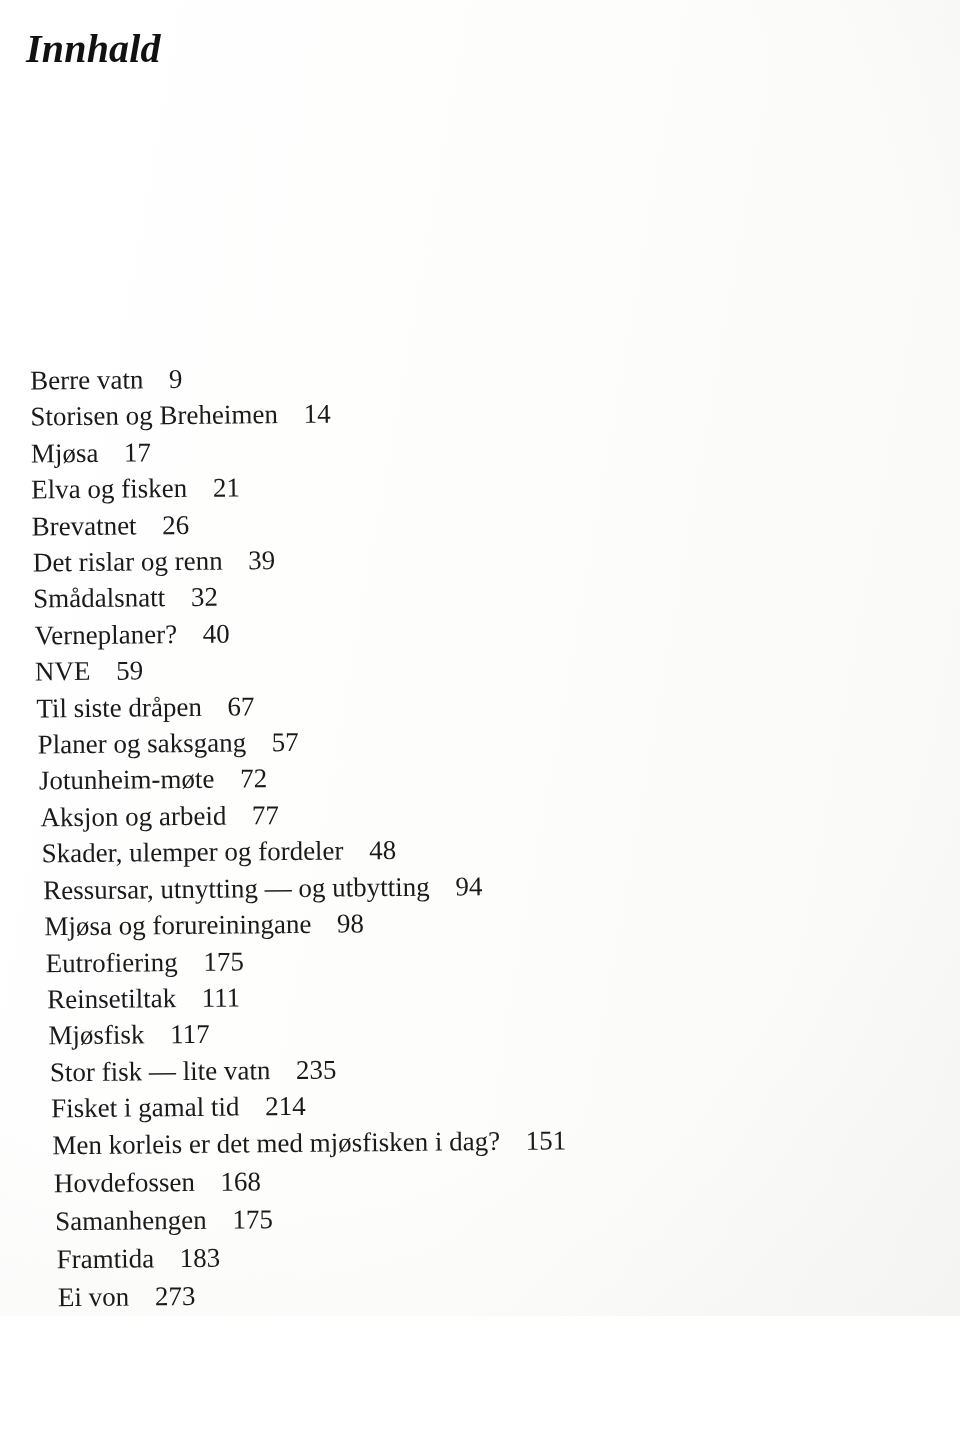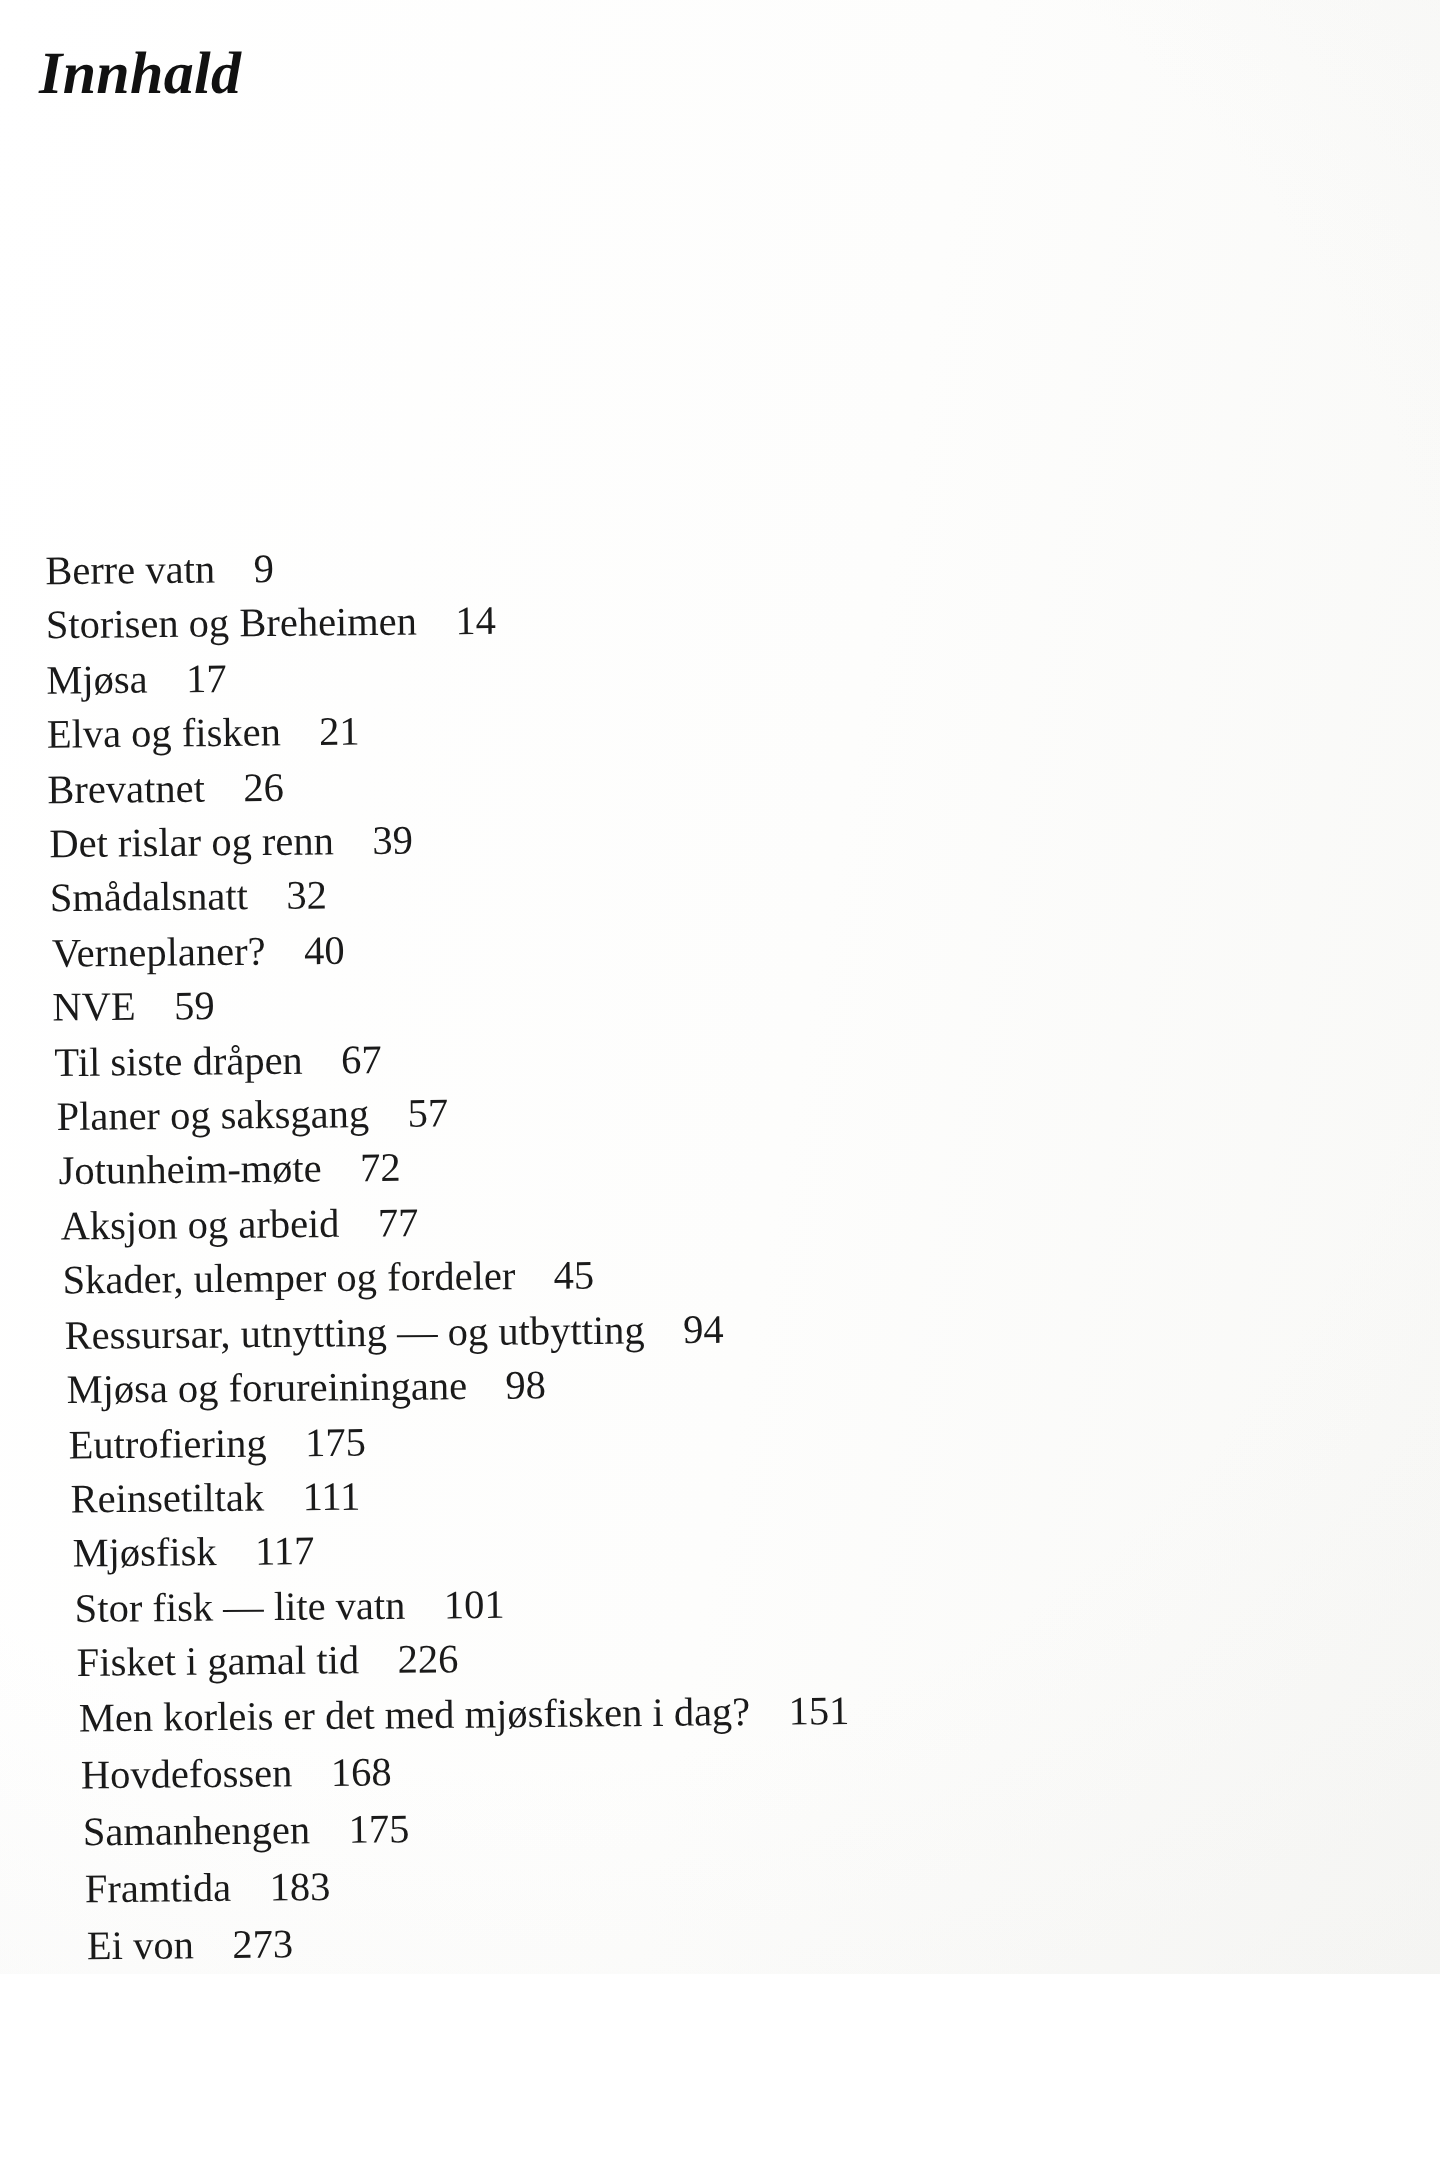--- a/index.html
+++ b/index.html
@@ -133,28 +133,28 @@
         <li class="toc-entry"><span class="entry-title">Elva og fisken</span><span class="entry-page">21</span></li>
         <li class="toc-entry"><span class="entry-title">Brevatnet</span><span class="entry-page">26</span></li>
         <li class="toc-entry"><span class="entry-title">Det rislar og renn</span><span class="entry-page">39</span></li>
         <li class="toc-entry"><span class="entry-title">Smådalsnatt</span><span class="entry-page">32</span></li>
         <li class="toc-entry"><span class="entry-title">Verneplaner?</span><span class="entry-page">40</span></li>
         <li class="toc-entry"><span class="entry-title">NVE</span><span class="entry-page">59</span></li>
         <li class="toc-entry"><span class="entry-title">Til siste dråpen</span><span class="entry-page">67</span></li>
         <li class="toc-entry"><span class="entry-title">Planer og saksgang</span><span class="entry-page">57</span></li>
         <li class="toc-entry"><span class="entry-title">Jotunheim-møte</span><span class="entry-page">72</span></li>
         <li class="toc-entry"><span class="entry-title">Aksjon og arbeid</span><span class="entry-page">77</span></li>
-        <li class="toc-entry"><span class="entry-title">Skader, ulemper og fordeler</span><span class="entry-page">45</span></li>
+        <li class="toc-entry"><span class="entry-title">Skader, ulemper og fordeler</span><span class="entry-page">48</span></li>
         <li class="toc-entry"><span class="entry-title">Ressursar, utnytting — og utbytting</span><span class="entry-page">94</span></li>
         <li class="toc-entry"><span class="entry-title">Mjøsa og forureiningane</span><span class="entry-page">98</span></li>
         <li class="toc-entry"><span class="entry-title">Eutrofiering</span><span class="entry-page">175</span></li>
         <li class="toc-entry"><span class="entry-title">Reinsetiltak</span><span class="entry-page">111</span></li>
         <li class="toc-entry"><span class="entry-title">Mjøsfisk</span><span class="entry-page">117</span></li>
-        <li class="toc-entry"><span class="entry-title">Stor fisk — lite vatn</span><span class="entry-page">101</span></li>
-        <li class="toc-entry"><span class="entry-title">Fisket i gamal tid</span><span class="entry-page">226</span></li>
+        <li class="toc-entry"><span class="entry-title">Stor fisk — lite vatn</span><span class="entry-page">235</span></li>
+        <li class="toc-entry"><span class="entry-title">Fisket i gamal tid</span><span class="entry-page">214</span></li>
         <li class="toc-entry"><span class="entry-title">Men korleis er det med mjøsfisken i dag?</span><span class="entry-page">151</span></li>
         <li class="toc-entry"><span class="entry-title">Hovdefossen</span><span class="entry-page">168</span></li>
         <li class="toc-entry"><span class="entry-title">Samanhengen</span><span class="entry-page">175</span></li>
         <li class="toc-entry"><span class="entry-title">Framtida</span><span class="entry-page">183</span></li>
         <li class="toc-entry"><span class="entry-title">Ei von</span><span class="entry-page">273</span></li>
       </ul>
 
   </div>
 </div>
 

